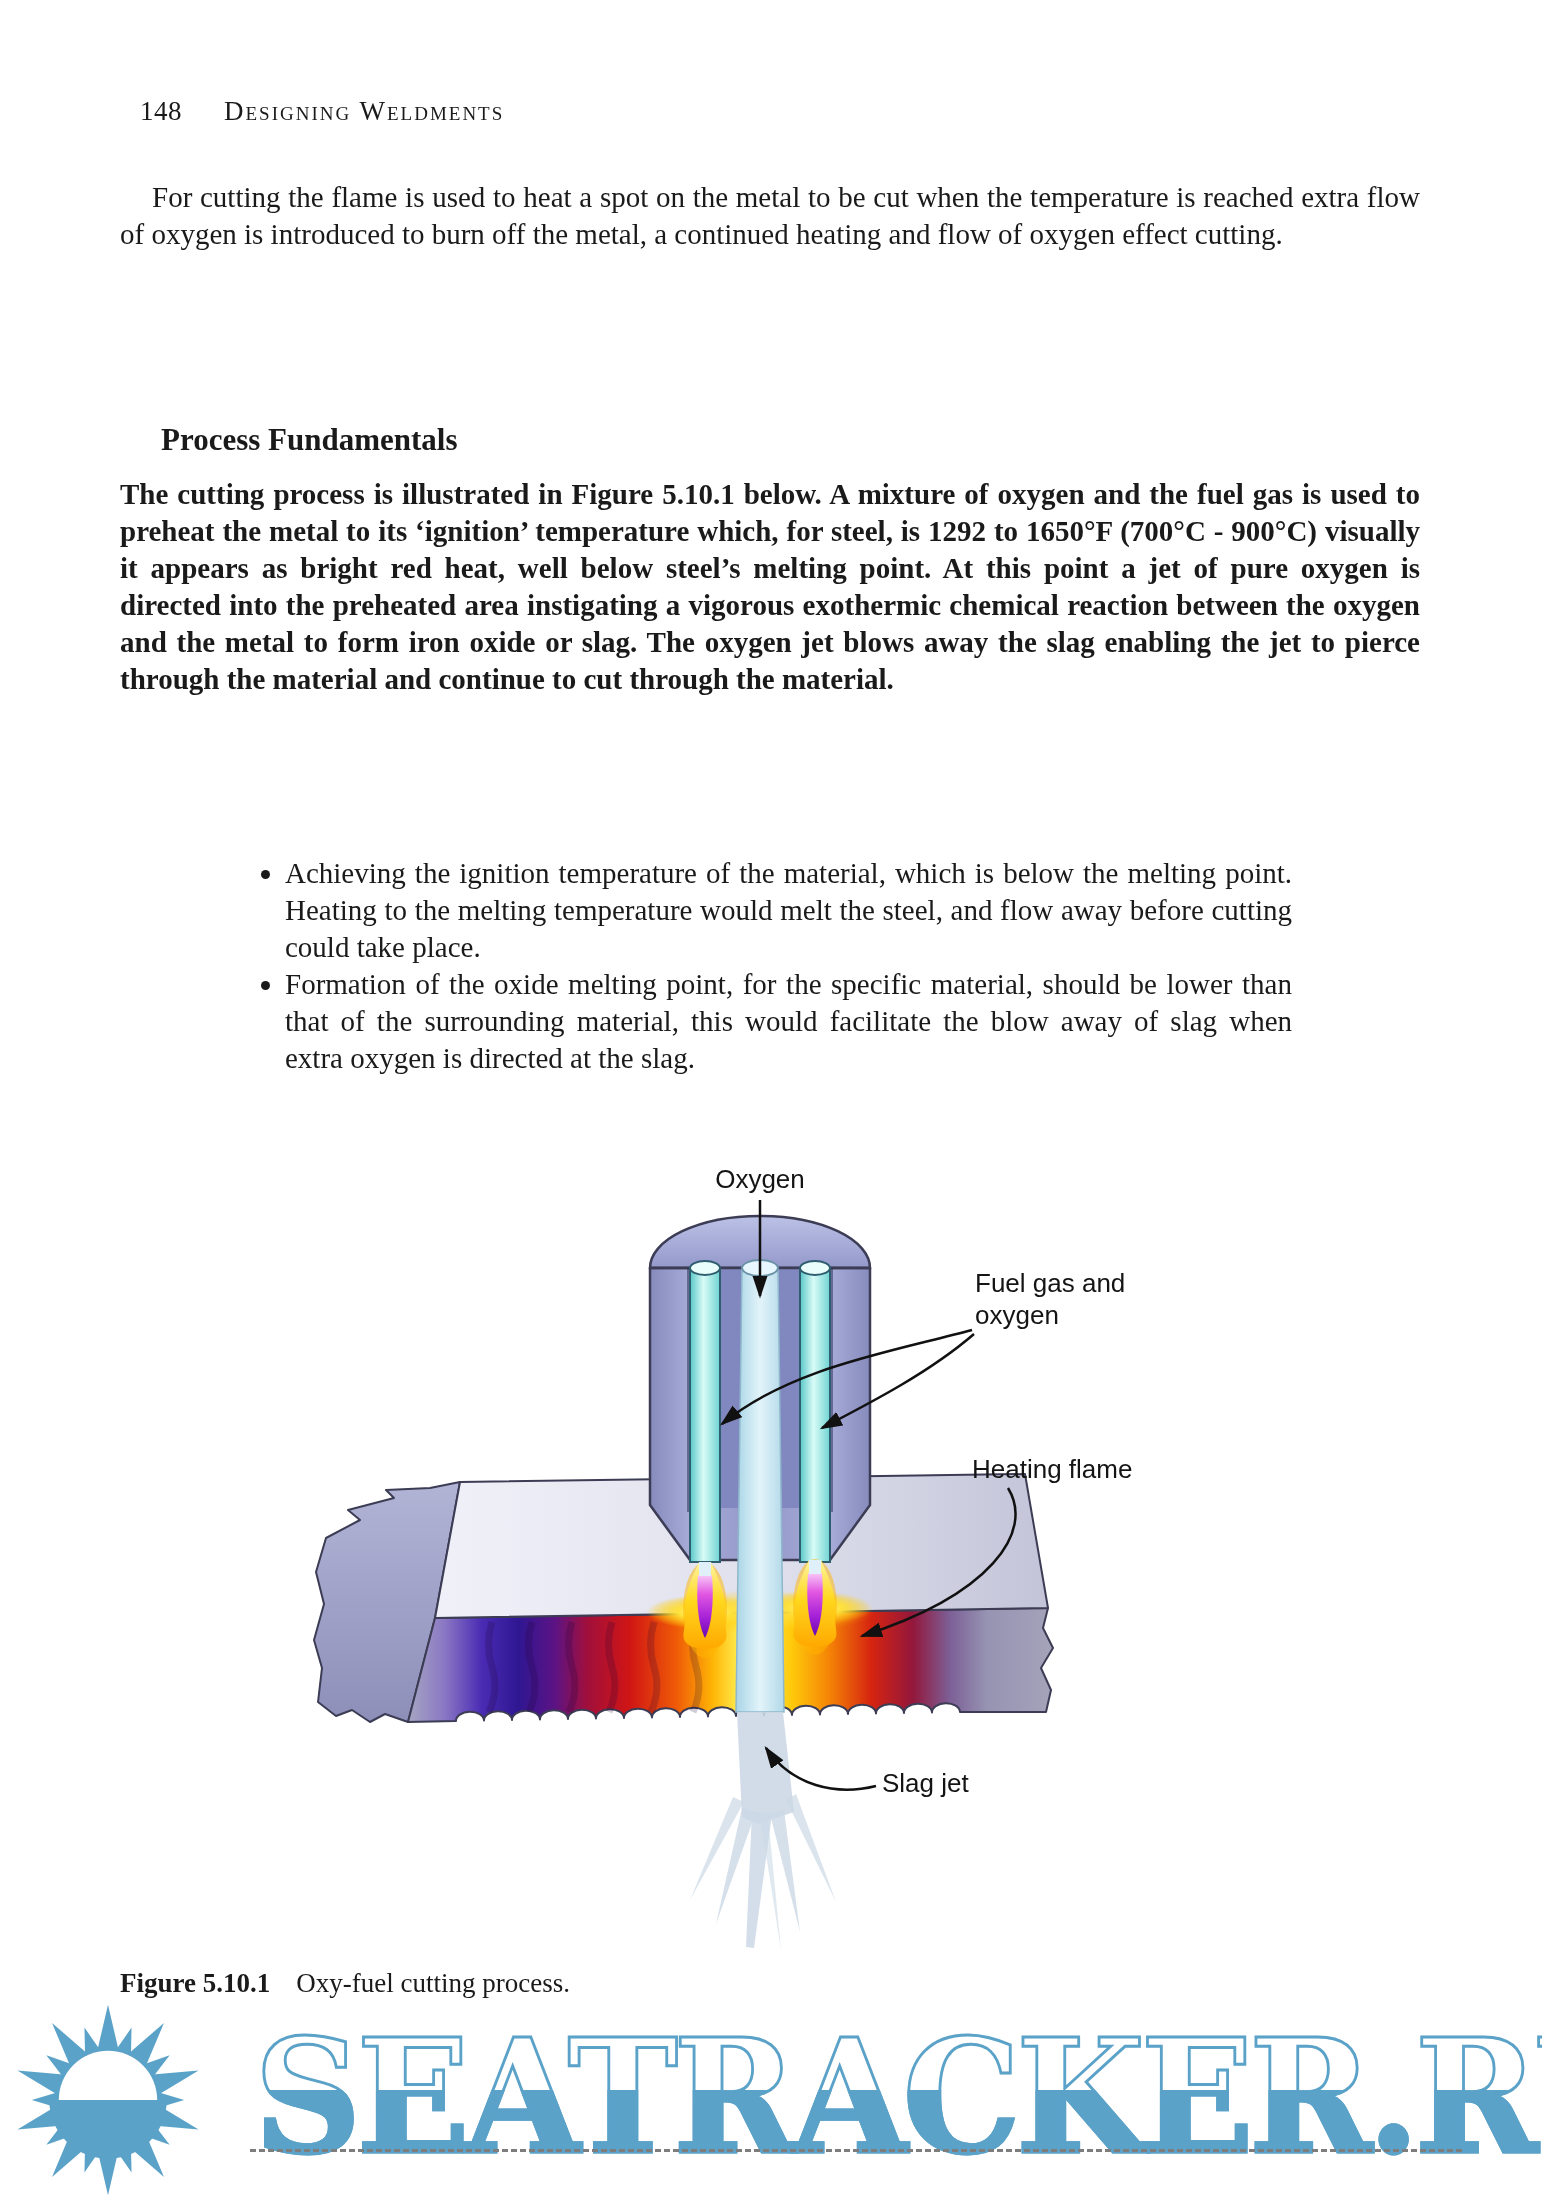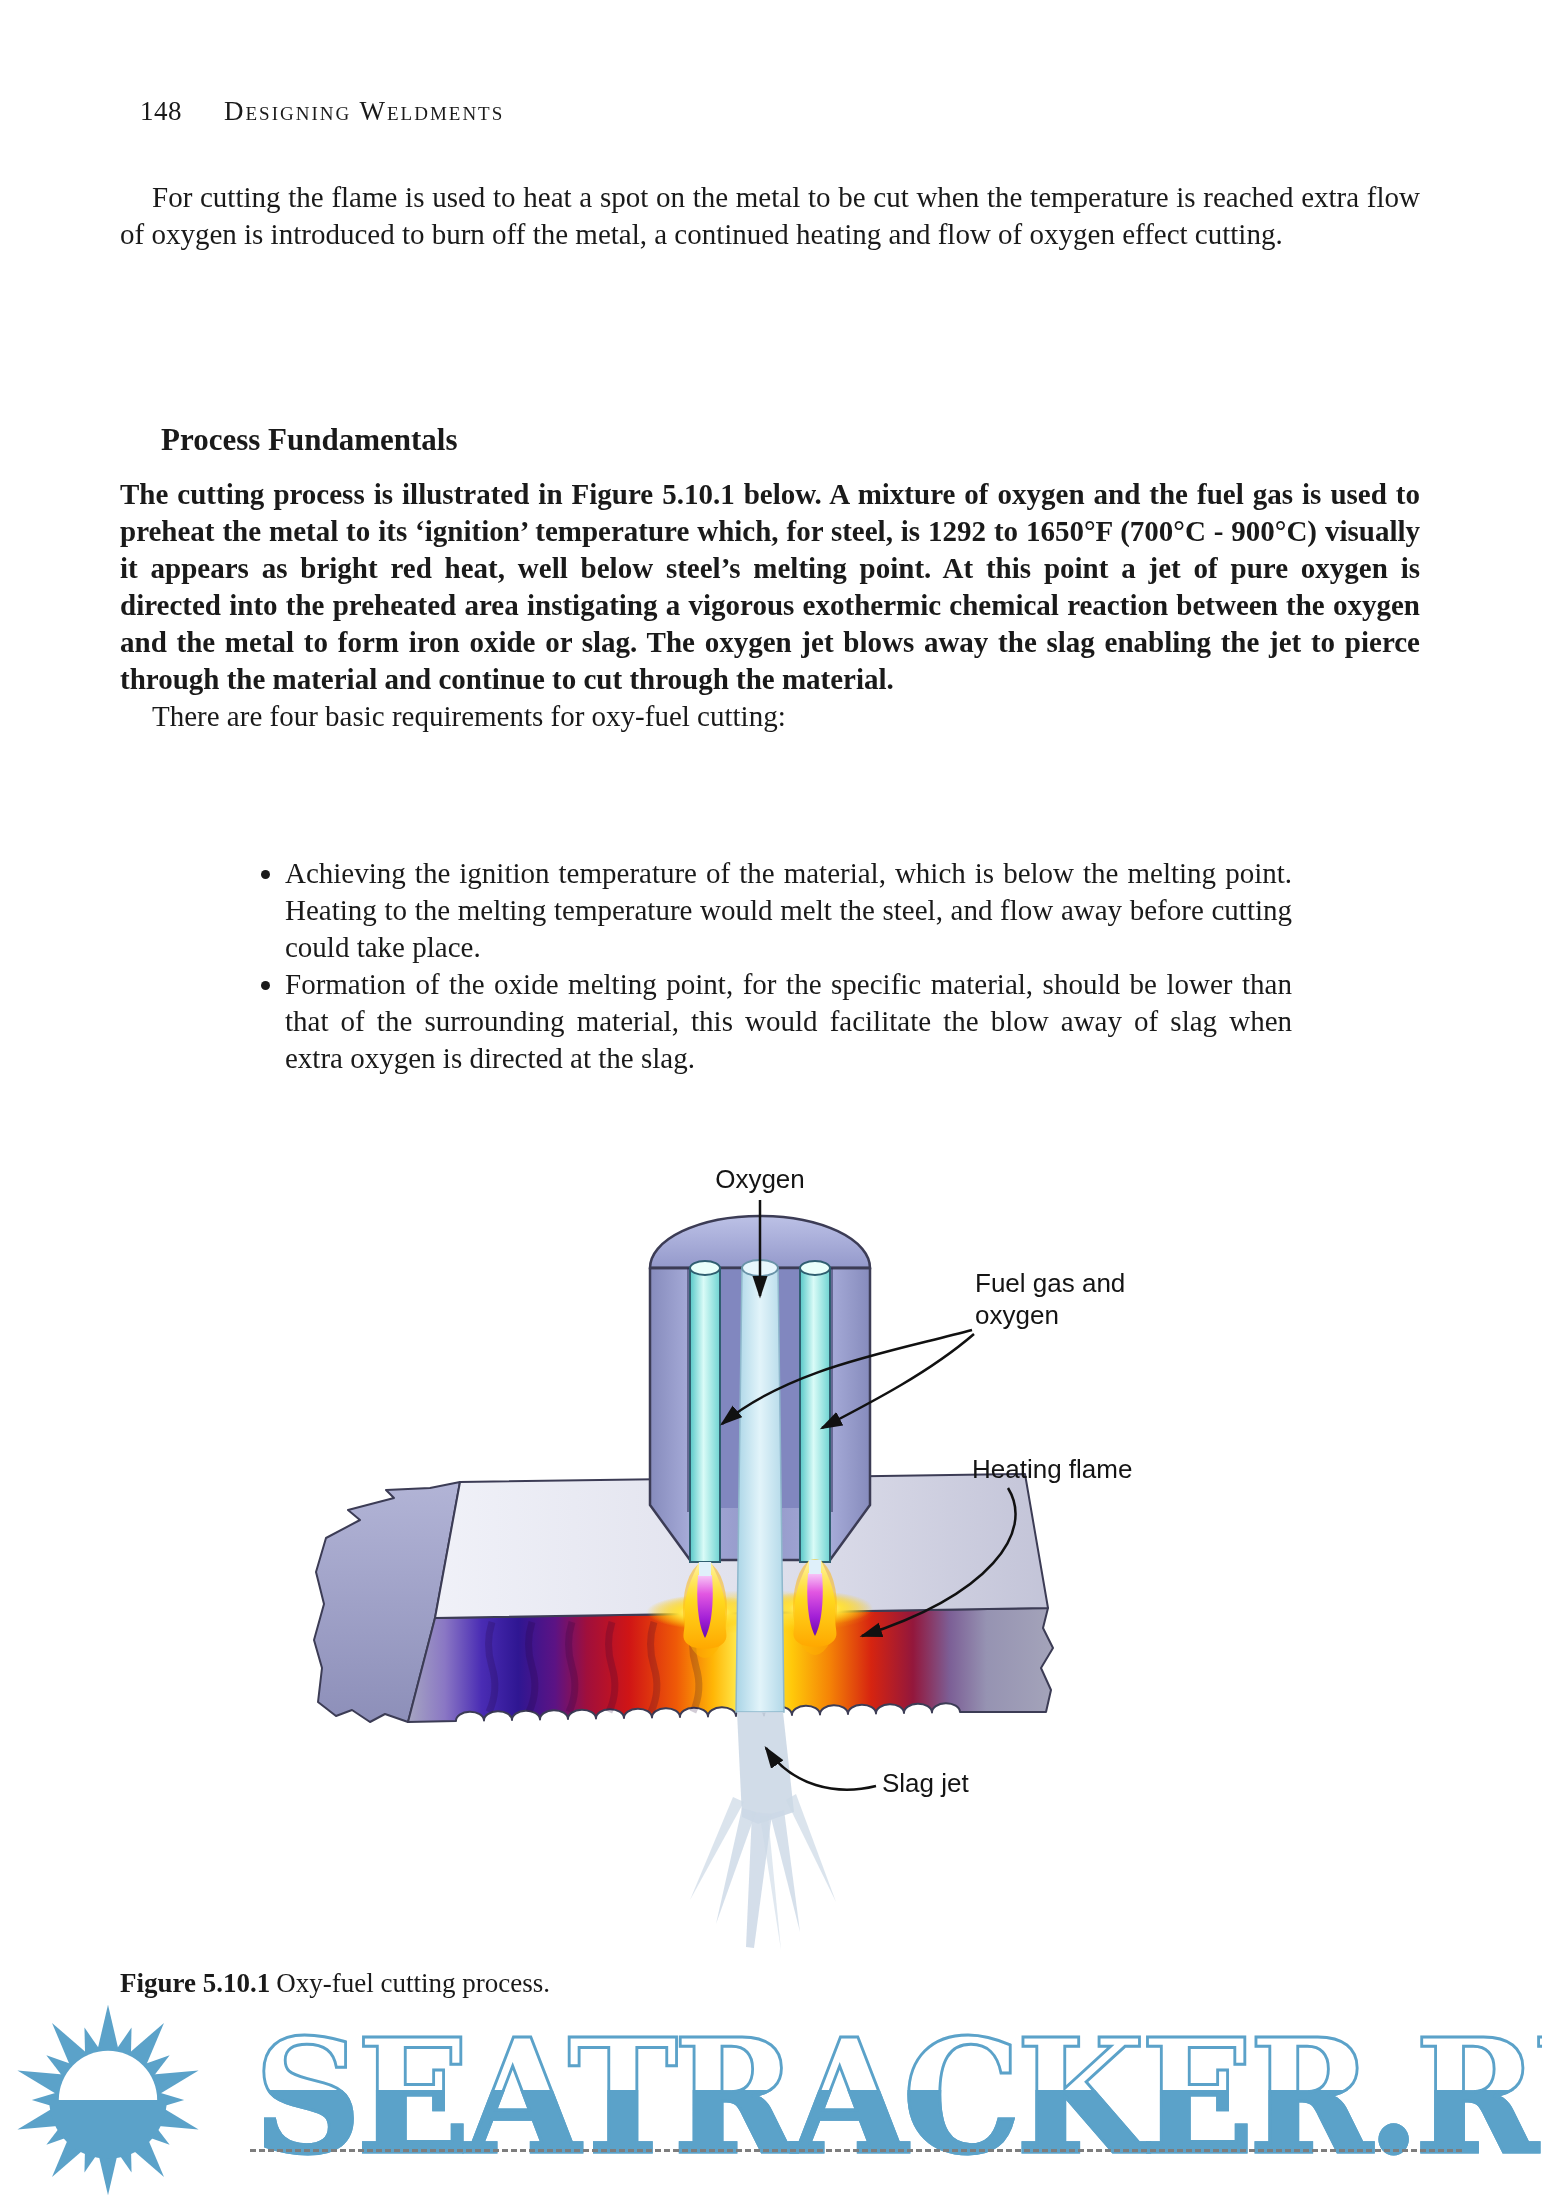--- a/index.html
+++ b/index.html
@@ -26,21 +26,21 @@
   .p-reqintro{margin:0;text-indent:32px;}
   ul.req-list{
     left:120px;top:848px;width:1180px;
     margin:7px;padding:0 0 0 158px;box-sizing:border-box;
     font-size:29px;line-height:37px;text-align:justify;
   }
   ul.req-list li{margin:0 0 0 0;padding-right:15px;}
   
   .fig-caption{left:120px;top:1968px;font-size:27px;}
   .fig-caption .cap-label{font-weight:bold;}
-  .fig-caption .cap-text{margin-left:6px;}
+  .fig-caption .cap-text{margin-left:26px;}
   
   .figure-svg{left:290px;top:1130px;}
   .fig-label{font-family:"Liberation Sans", sans-serif;font-size:26px;fill:#141414;}
   
   .wm-sun{left:8px;top:2000px;}
   .wm-text{
     left:254px;top:2012px;
     font-family:"DejaVu Serif", serif;
     font-weight:bold;
     font-size:158px;line-height:170px;
@@ -66,21 +66,20 @@
 <div class="abs page-header">
   <span class="page-number">148</span><span class="book-title">Designing Weldments</span>
 </div>
 
 <p class="abs bodycol p-intro">For cutting the flame is used to heat a spot on the metal to be cut when the temperature is reached extra flow of oxygen is introduced to burn off the metal, a continued heating and flow of oxygen effect cutting.</p>
 
 <h2 class="abs section-heading">Process Fundamentals</h2>
 
 <div class="abs bodycol p-process-wrap">
   <p class="p-process">The cutting process is illustrated in Figure 5.10.1 below. A mixture of oxygen and the fuel gas is used to preheat the metal to its ‘ignition’ temperature which, for steel, is 1292 to 1650°F (700°C - 900°C) visually it appears as bright red heat, well below steel’s melting point. At this point a jet of pure oxygen is directed into the preheated area instigating a vigorous exothermic chemical reaction between the oxygen and the metal to form iron oxide or slag. The oxygen jet blows away the slag enabling the jet to pierce through the material and continue to cut through the material.</p>
-  <p class="p-reqintro">There are four basic requirements for oxy-fuel cutting:</p>
 </div>
 
 <ul class="abs req-list">
   <li>Achieving the ignition temperature of the material, which is below the melting point. Heating to the melting temperature would melt the steel, and flow away before cutting could take place.</li>
   <li>Formation of the oxide melting point, for the specific material, should be lower than that of the surrounding material, this would facilitate the blow away of slag when extra oxygen is directed at the slag.</li>
 </ul>
 
 <svg class="abs figure-svg" width="860" height="850" viewBox="290 1130 860 850" xmlns="http://www.w3.org/2000/svg">
   <defs>
     <marker id="ah" markerWidth="12" markerHeight="10" refX="8" refY="3" orient="auto" markerUnits="strokeWidth">

